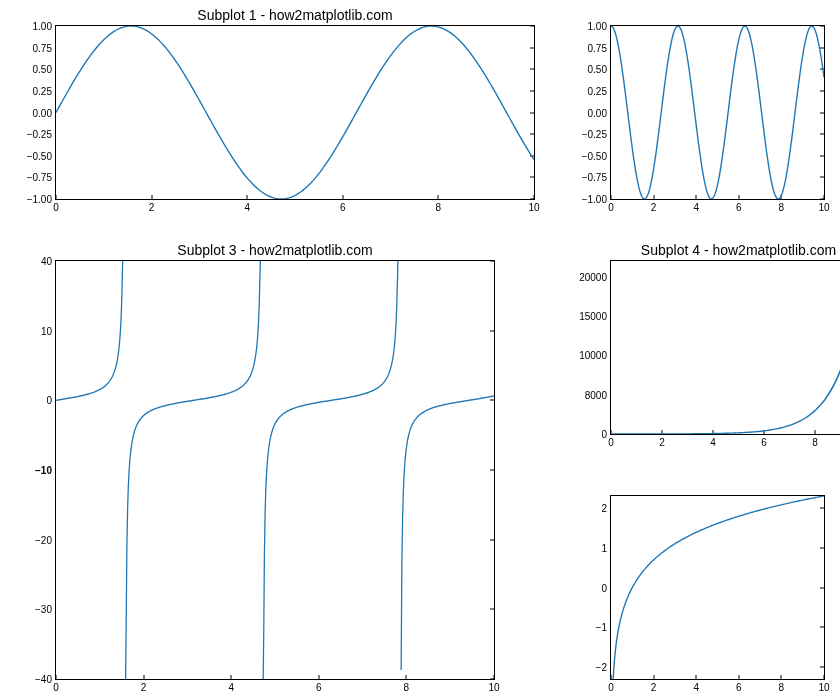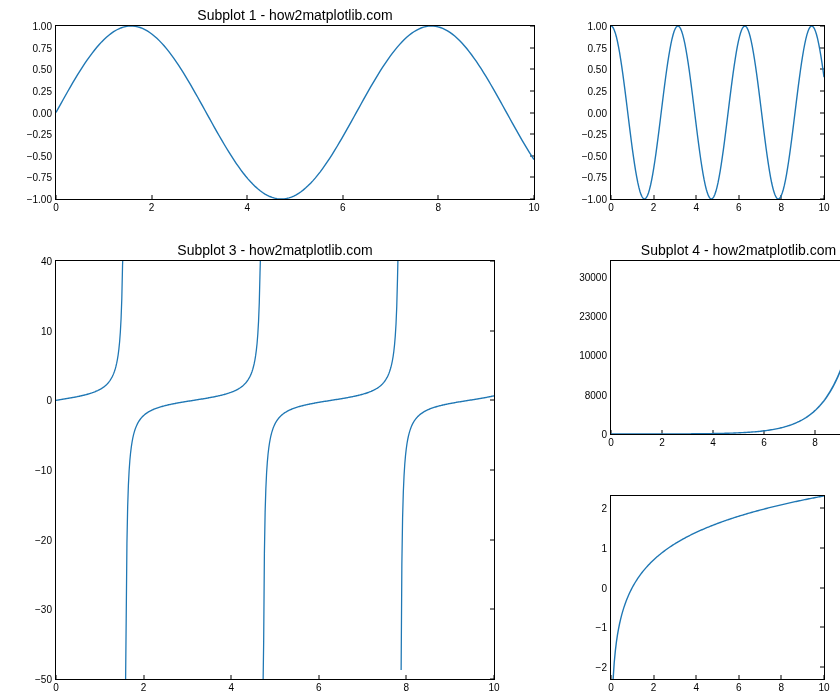--- a/index.html
+++ b/index.html
@@ -91,27 +91,27 @@
         <div class="tick xtick" style="left: 100%;">10</div>
         <div class="tmark xtm" style="left: 100%; transform: translateX(-0.5px);"></div>
         <svg class="plot" viewBox="0 0 215 175" preserveAspectRatio="none">
           <path class="line" d="M0.00 0.00 L1.08 0.44 L2.16 1.76 L3.24 3.95 L4.32 6.98 L5.40 10.82 L6.48 15.43 L7.56 20.78 L8.64 26.79 L9.72 33.42 L10.80 40.59 L11.88 48.24 L12.96 56.29 L14.05 64.65 L15.13 73.23 L16.21 81.97 L17.29 90.76 L18.37 99.51 L19.45 108.15 L20.53 116.58 L21.61 124.71 L22.69 132.47 L23.77 139.77 L24.85 146.55 L25.93 152.73 L27.01 158.25 L28.09 163.06 L29.17 167.11 L30.25 170.35 L31.33 172.75 L32.41 174.30 L33.49 174.97 L34.57 174.76 L35.65 173.66 L36.73 171.70 L37.81 168.89 L38.89 165.25 L39.97 160.83 L41.06 155.67 L42.14 149.83 L43.22 143.35 L44.30 136.31 L45.38 128.78 L46.46 120.83 L47.54 112.54 L48.62 104.01 L49.70 95.30 L50.78 86.52 L51.86 77.74 L52.94 69.07 L54.02 60.58 L55.10 52.36 L56.18 44.50 L57.26 37.07 L58.34 30.15 L59.42 23.81 L60.50 18.11 L61.58 13.11 L62.66 8.87 L63.74 5.41 L64.82 2.79 L65.90 1.02 L66.98 0.12 L68.07 0.10 L69.15 0.97 L70.23 2.71 L71.31 5.30 L72.39 8.73 L73.47 12.95 L74.55 17.92 L75.63 23.60 L76.71 29.92 L77.79 36.82 L78.87 44.23 L79.95 52.08 L81.03 60.28 L82.11 68.76 L83.19 77.43 L84.27 86.21 L85.35 94.99 L86.43 103.70 L87.51 112.25 L88.59 120.54 L89.67 128.50 L90.75 136.05 L91.83 143.11 L92.91 149.61 L93.99 155.48 L95.08 160.66 L96.16 165.11 L97.24 168.77 L98.32 171.62 L99.40 173.61 L100.48 174.73 L101.56 174.98 L102.64 174.34 L103.72 172.82 L104.80 170.45 L105.88 167.24 L106.96 163.22 L108.04 158.44 L109.12 152.94 L110.20 146.78 L111.28 140.02 L112.36 132.74 L113.44 124.99 L114.52 116.87 L115.60 108.45 L116.68 99.82 L117.76 91.07 L118.84 82.28 L119.92 73.54 L121.01 64.95 L122.09 56.58 L123.17 48.52 L124.25 40.86 L125.33 33.66 L126.41 27.02 L127.49 20.98 L128.57 15.61 L129.65 10.97 L130.73 7.10 L131.81 4.04 L132.89 1.82 L133.97 0.47 L135.05 0.00 L136.13 0.41 L137.21 1.70 L138.29 3.86 L139.37 6.85 L140.45 10.67 L141.53 15.26 L142.61 20.57 L143.69 26.57 L144.77 33.18 L145.85 40.33 L146.93 47.96 L148.02 56.00 L149.10 64.34 L150.18 72.93 L151.26 81.66 L152.34 90.45 L153.42 99.21 L154.50 107.85 L155.58 116.28 L156.66 124.43 L157.74 132.20 L158.82 139.52 L159.90 146.32 L160.98 152.52 L162.06 158.07 L163.14 162.90 L164.22 166.98 L165.30 170.25 L166.38 172.68 L167.46 174.26 L168.54 174.96 L169.62 174.78 L170.70 173.72 L171.78 171.78 L172.86 169.00 L173.94 165.40 L175.03 161.00 L176.11 155.87 L177.19 150.05 L178.27 143.59 L179.35 136.57 L180.43 129.05 L181.51 121.12 L182.59 112.84 L183.67 104.31 L184.75 95.61 L185.83 86.83 L186.91 78.05 L187.99 69.37 L189.07 60.88 L190.15 52.65 L191.23 44.77 L192.31 37.32 L193.39 30.39 L194.47 24.02 L195.55 18.30 L196.63 13.28 L197.71 9.00 L198.79 5.52 L199.87 2.86 L200.95 1.06 L202.04 0.14 L203.12 0.09 L204.20 0.92 L205.28 2.63 L206.36 5.20 L207.44 8.59 L208.52 12.79 L209.60 17.73 L210.68 23.38 L211.76 29.68 L212.84 36.56 L213.92 43.96 L215.00 51.79"></path>
         </svg>
       </div>
   </div>
   <div class="subplot" id="sp3" style="left: 55px; top: 260px; width: 440px; height: 420px;">
     <div class="ptitle">Subplot 3 - how2matplotlib.com</div>
     <div class="axes">
-        <div class="tick ytick" style="top: 100%;">−50</div>
+        <div class="tick ytick" style="top: 100%;">−40</div>
         <div class="tmark ytm" style="top: 100%; transform: translateY(-0.5px);"></div>
         <div class="tick ytick" style="top: 83.3333%;">−30</div>
         <div class="tmark ytm" style="top: 83.3333%; transform: translateY(-0.5px);"></div>
         <div class="tick ytick" style="top: 66.6667%;">−20</div>
         <div class="tmark ytm" style="top: 66.6667%; transform: translateY(-0.5px);"></div>
-        <div class="tick ytick" style="top: 50%;">−10</div>
+        <div class="tick ytick" style="top: 50%; font-weight: bold;">−10</div>
         <div class="tmark ytm" style="top: 50%; transform: translateY(-0.5px);"></div>
         <div class="tick ytick" style="top: 33.3333%;">0</div>
         <div class="tmark ytm" style="top: 33.3333%; transform: translateY(-0.5px);"></div>
         <div class="tick ytick" style="top: 16.6667%;">10</div>
         <div class="tmark ytm" style="top: 16.6667%; transform: translateY(-0.5px);"></div>
         <div class="tick ytick" style="top: 0%;">40</div>
         <div class="tmark ytm" style="top: 0%; transform: translateY(-0.5px);"></div>
         <div class="tick xtick" style="left: 0%;">0</div>
         <div class="tmark xtm" style="left: 0%; transform: translateX(-0.5px);"></div>
         <div class="tick xtick" style="left: 20%;">2</div>
@@ -131,23 +131,23 @@
   </div>
   <div class="subplot" id="sp4" style="left: 610px; top: 260px; width: 257px; height: 175px;">
     <div class="ptitle">Subplot 4 - how2matplotlib.com</div>
     <div class="axes">
         <div class="tick ytick" style="top: 100%;">0</div>
         <div class="tmark ytm" style="top: 100%; transform: translateY(-0.5px);"></div>
         <div class="tick ytick" style="top: 77.2727%;">8000</div>
         <div class="tmark ytm" style="top: 77.2727%; transform: translateY(-0.5px);"></div>
         <div class="tick ytick" style="top: 54.5455%;">10000</div>
         <div class="tmark ytm" style="top: 54.5455%; transform: translateY(-0.5px);"></div>
-        <div class="tick ytick" style="top: 31.8182%;">23000</div>
+        <div class="tick ytick" style="top: 31.8182%;">15000</div>
         <div class="tmark ytm" style="top: 31.8182%; transform: translateY(-0.5px);"></div>
-        <div class="tick ytick" style="top: 9.09091%;">30000</div>
+        <div class="tick ytick" style="top: 9.09091%;">20000</div>
         <div class="tmark ytm" style="top: 9.09091%; transform: translateY(-0.5px);"></div>
         <div class="tick xtick" style="left: 0%;">0</div>
         <div class="tmark xtm" style="left: 0%; transform: translateX(-0.5px);"></div>
         <div class="tick xtick" style="left: 20%;">2</div>
         <div class="tmark xtm" style="left: 20%; transform: translateX(-0.5px);"></div>
         <div class="tick xtick" style="left: 40%;">4</div>
         <div class="tmark xtm" style="left: 40%; transform: translateX(-0.5px);"></div>
         <div class="tick xtick" style="left: 60%;">6</div>
         <div class="tmark xtm" style="left: 60%; transform: translateX(-0.5px);"></div>
         <div class="tick xtick" style="left: 80%;">8</div>

